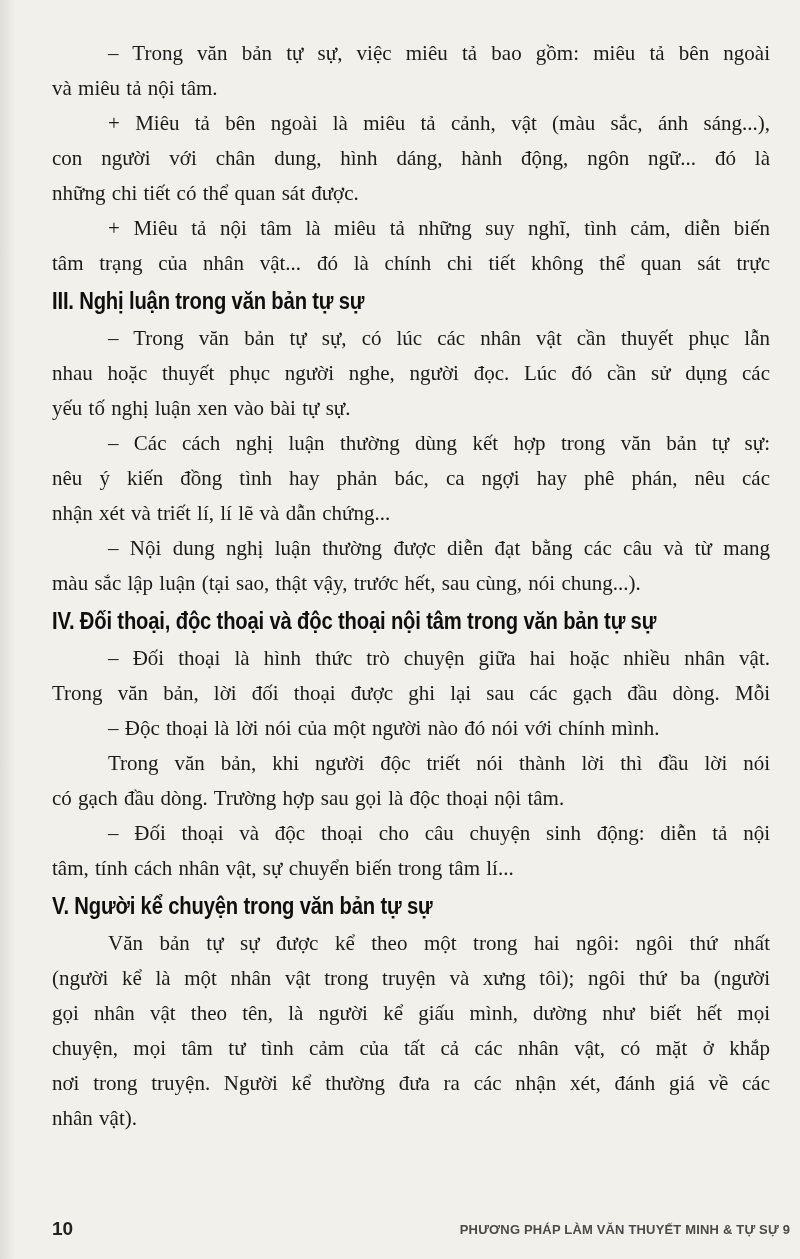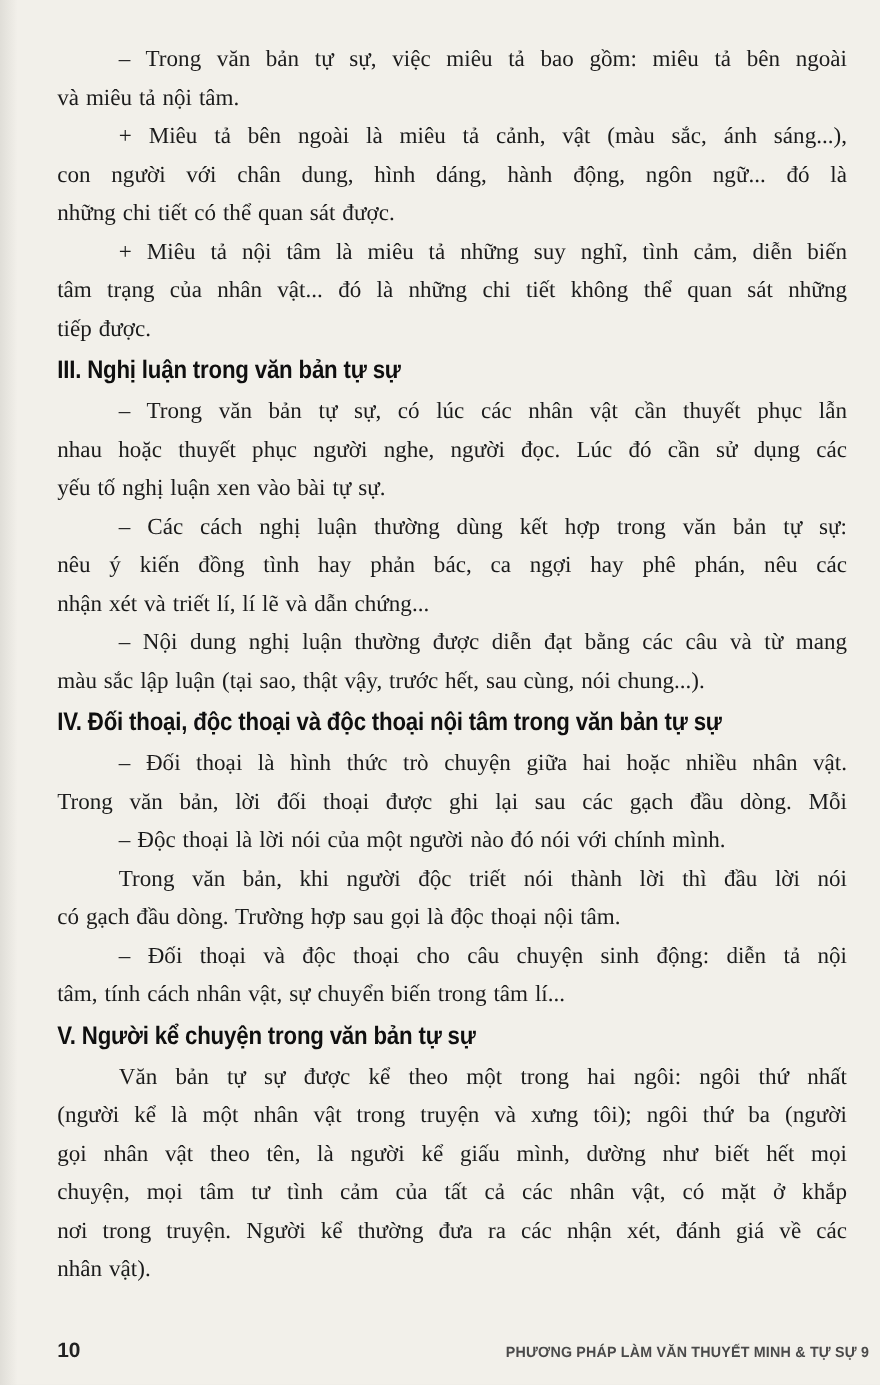--- a/index.html
+++ b/index.html
@@ -81,22 +81,21 @@
         <div class="line first"><span>– Trong văn bản tự sự, việc miêu tả bao gồm: miêu tả bên ngoài</span></div>
         <div class="line last"><span>và miêu tả nội tâm.</span></div>
       </div>
       <div class="para">
         <div class="line first"><span>+ Miêu tả bên ngoài là miêu tả cảnh, vật (màu sắc, ánh sáng...),</span></div>
         <div class="line"><span>con người với chân dung, hình dáng, hành động, ngôn ngữ... đó là</span></div>
         <div class="line last"><span>những chi tiết có thể quan sát được.</span></div>
       </div>
       <div class="para">
         <div class="line first"><span>+ Miêu tả nội tâm là miêu tả những suy nghĩ, tình cảm, diễn biến</span></div>
-        <div class="line"><span>tâm trạng của nhân vật... đó là những chi tiết không thể quan sát những</span></div>
-        <div class="line last"><span>tiếp được.</span></div>
+        <div class="line"><span>tâm trạng của nhân vật... đó là chính chi tiết không thể quan sát trực</span></div>
       </div>
       <h3 class="section-heading">III. Nghị luận trong văn bản tự sự</h3>
       <div class="para">
         <div class="line first"><span>– Trong văn bản tự sự, có lúc các nhân vật cần thuyết phục lẫn</span></div>
         <div class="line"><span>nhau hoặc thuyết phục người nghe, người đọc. Lúc đó cần sử dụng các</span></div>
         <div class="line last"><span>yếu tố nghị luận xen vào bài tự sự.</span></div>
       </div>
       <div class="para">
         <div class="line first"><span>– Các cách nghị luận thường dùng kết hợp trong văn bản tự sự:</span></div>
         <div class="line"><span>nêu ý kiến đồng tình hay phản bác, ca ngợi hay phê phán, nêu các</span></div>

